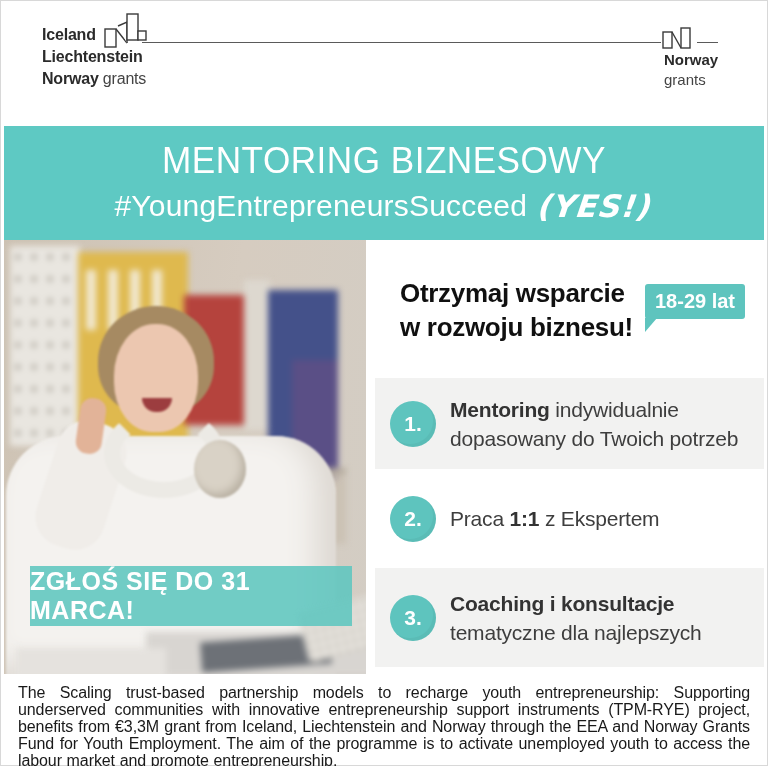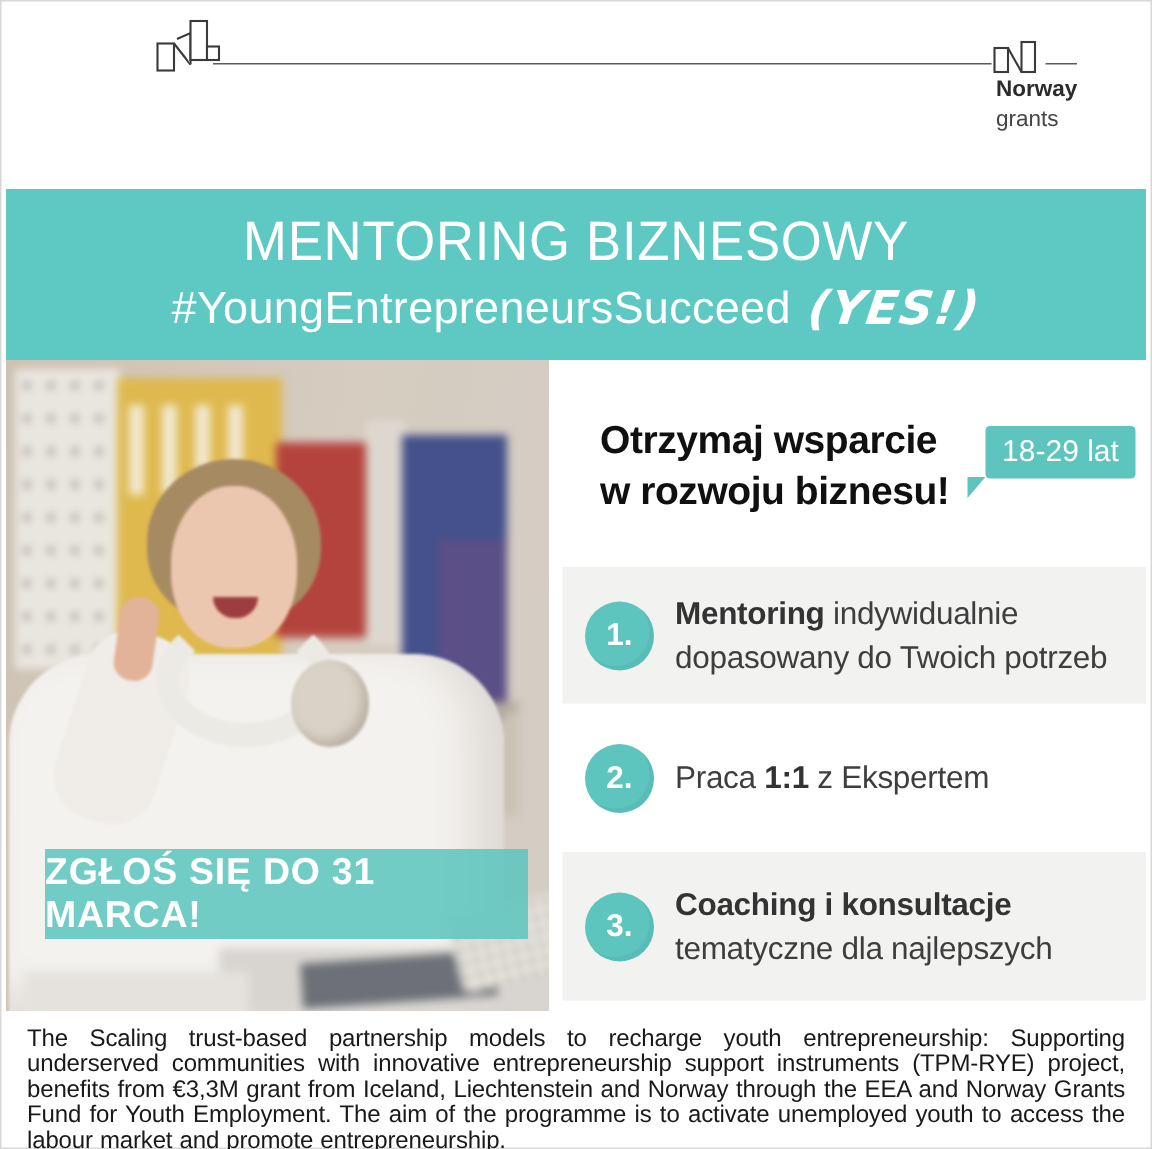--- a/index.html
+++ b/index.html
@@ -68,22 +68,22 @@
   .cta {
     position:absolute; left:26px; top:326px; width:322px; height:60px;
     background:rgba(94,198,191,0.88); display:flex; align-items:center; justify-content:center;
     color:#fff; font-size:25px; font-weight:bold; letter-spacing:0.5px; cursor:pointer;
   }
 
   
   .panel { position:absolute; left:366px; top:240px; width:398px; height:434px; background:#fff; }
   .heading { position:absolute; left:34px; top:36px; font-size:26px; font-weight:bold; color:#101010; line-height:34px; letter-spacing:-0.3px; }
   .badge {
-    position:absolute; left:291px; top:44px; width:100px; height:35px; background:#5ec4be;
-    color:#fff; font-size:20px; font-weight:normal; display:flex; align-items:center; justify-content:center;
+    position:absolute; left:279px; top:44px; width:100px; height:35px; background:#5ec4be;
+    color:#fff; font-size:20px; font-weight:bold; display:flex; align-items:center; justify-content:center;
     border-radius:3px;
   }
   .badge-tail {
     position:absolute; left:279px; top:78px; width:0; height:0;
     border-left:12px solid #5ec4be; border-bottom:14px solid transparent;
   }
   .row { position:absolute; left:9px; right:0; display:flex; align-items:center; }
   .row--gray { background:#f2f2f1; }
   .row1 { top:138px; height:91px; }
   .row2 { top:229px; height:99px; }
@@ -104,20 +104,25 @@
     letter-spacing:-0.1px; word-spacing:0.4px;
   }
 </style>
 </head>
 <body>
 
 <div class="page">
 
   <div class="rule"></div>
 
+  <div class="logo-left">
+    <div style="font-weight:bold;">Iceland</div>
+    <div style="font-weight:bold;">Liechtenstein</div>
+    <div><b>Norway</b>&nbsp;<span class="gr">grants</span></div>
+  </div>
   <div class="logo-left-icon">
     <svg width="48" height="44" viewBox="0 0 48 44" fill="none" stroke="#3a3a3a" stroke-width="1.4">
       <rect x="2" y="19" width="11" height="18" fill="#fff"></rect>
       <path d="M13 19 L24 33"></path>
       <path d="M15 16 L24 12 L24 33" fill="#fff"></path>
       <rect x="24" y="4" width="11" height="26" fill="#fff"></rect>
       <rect x="35" y="21" width="8" height="9" fill="#fff"></rect>
     </svg>
   </div>
 

